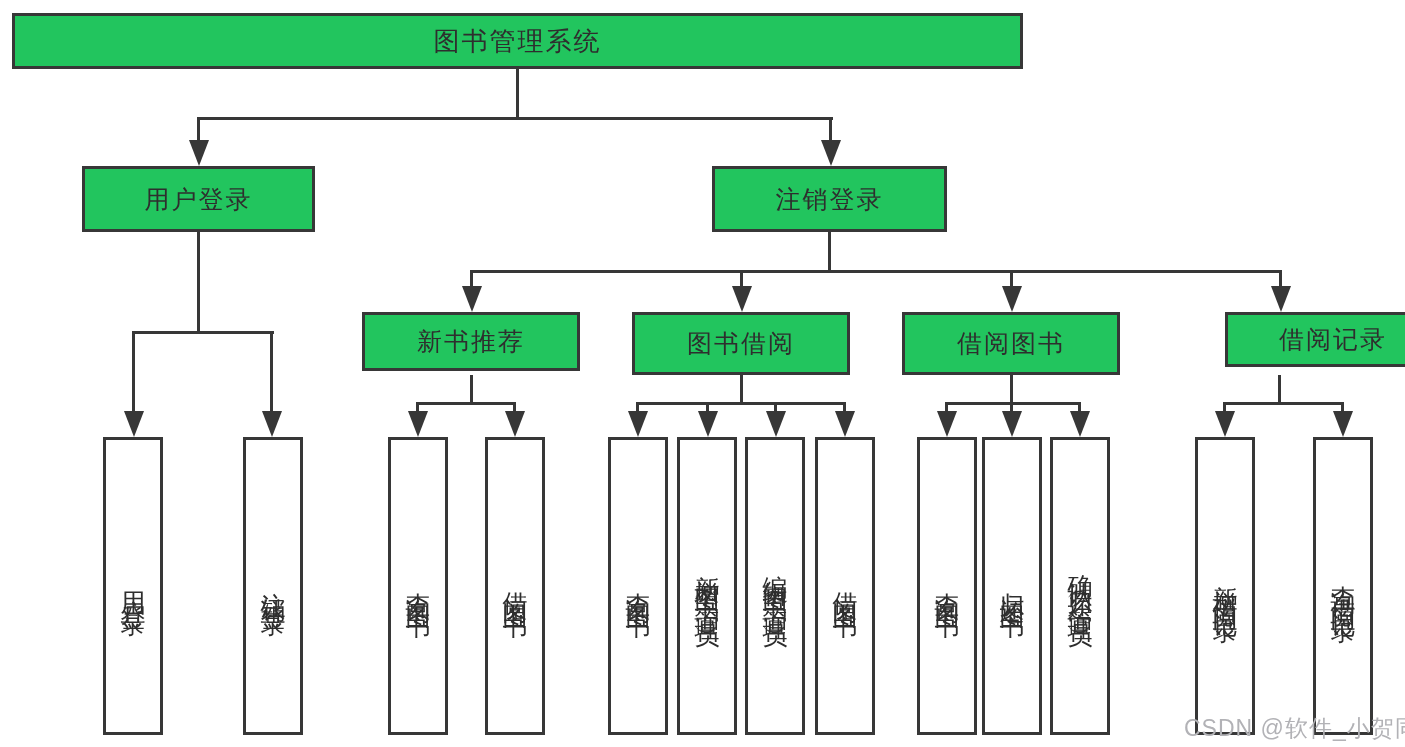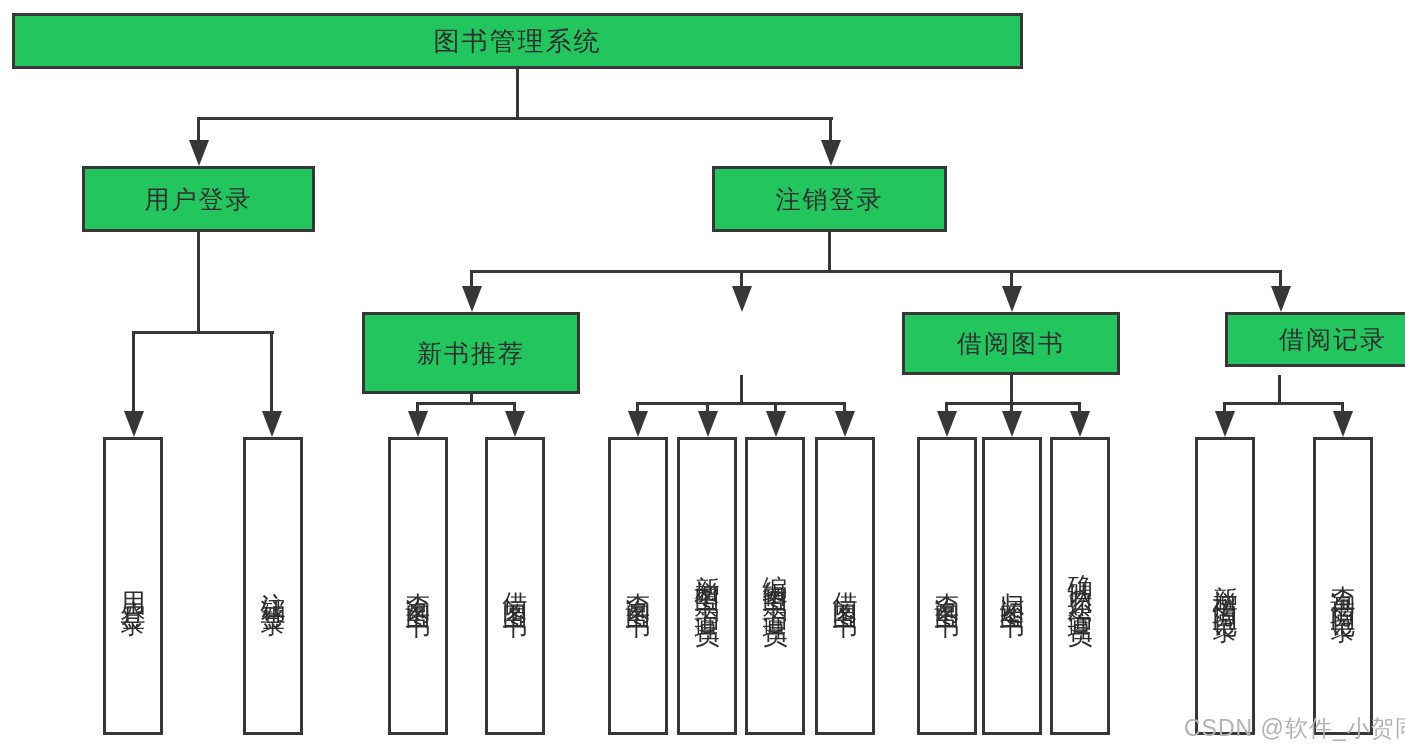--- a/index.html
+++ b/index.html
@@ -109,22 +109,25 @@
   <div class="arrow" style="left:132px; top:331px; height:80px;"></div>
   <div class="arrow" style="left:270px; top:331px; height:80px;"></div>
 
   <div class="line" style="left:828px; top:232px; width:3px; height:41px;"></div>
   <div class="line" style="left:470px; top:270px; width:812px; height:3px;"></div>
   <div class="arrow" style="left:470px; top:270px; height:16px;"></div>
   <div class="arrow" style="left:740px; top:270px; height:16px;"></div>
   <div class="arrow" style="left:1010px; top:270px; height:16px;"></div>
   <div class="arrow" style="left:1279px; top:270px; height:16px;"></div>
 
-  <div class="hnode" style="left:362px; top:312px; width:218px; height:82px;">
+  <div class="hnode" style="left:362px; top:312px; width:218px; height:59px;">
     <span>新书推荐</span>
+  </div>
+  <div class="hnode" style="left:632px; top:312px; width:218px; height:63px;">
+    <span>图书借阅</span>
   </div>
   <div class="hnode" style="left:902px; top:312px; width:218px; height:63px;">
     <span>借阅图书</span>
   </div>
   <div class="hnode" style="left:1225px; top:312px; width:216px; height:55px;">
     <span>借阅记录</span>
   </div>
 
   <div class="line" style="left:470px; top:375px; width:3px; height:30px;"></div>
   <div class="line" style="left:416px; top:402px; width:100px; height:3px;"></div>

